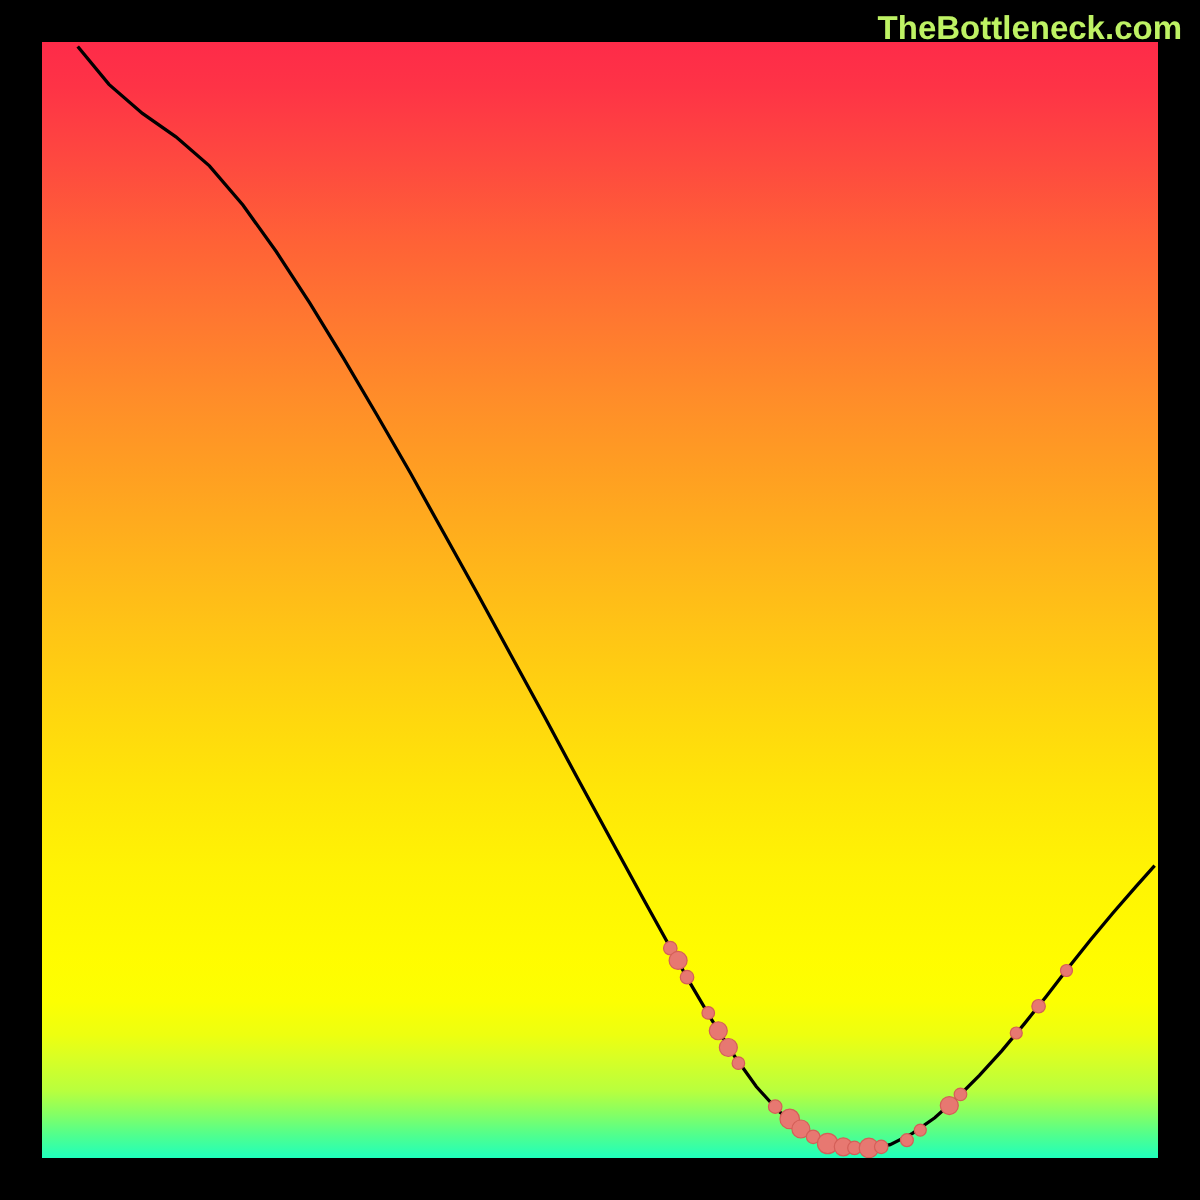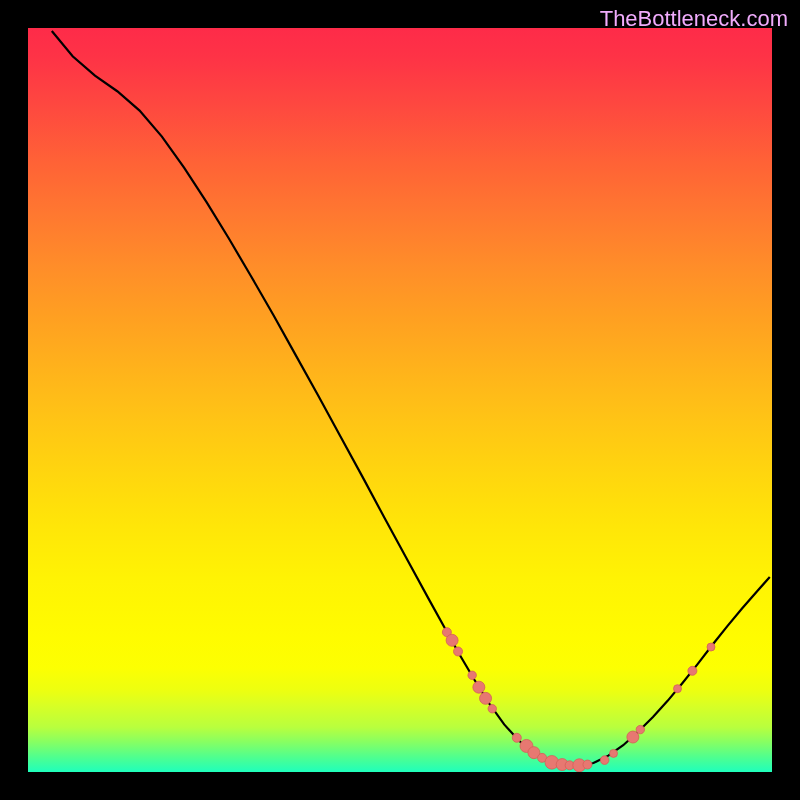--- a/index.html
+++ b/index.html
@@ -1,18 +1,18 @@
 <!DOCTYPE html>
 <html><head>
 <meta charset="utf-8">
 <style>
   * { margin: 0; padding: 0; box-sizing: border-box; }
   html, body { width: 800px; height: 800px; background: #000; overflow: hidden; font-family: Arial, sans-serif; }
   .container { position: relative; width: 800px; height: 800px; background: #000; }
-  .watermark { position: absolute; top: 6px; right: 12px; color: #f0abfc; font-size: 22px; font-weight: 400; z-index: 10; margin-left: 20px; }
+  .watermark { position: absolute; top: 6px; right: 12px; color: #bef264; font-size: 22px; font-weight: 700; z-index: 10; margin-left: 20px; }
   .plot-area { position: absolute; left: 28px; top: 28px; width: 744px; height: 744px; }
   .gradient-bg { position: absolute; left: 0; top: 0; width: 744px; height: 744px;
     background: linear-gradient(to bottom,
       #fe2b49 0%,
       #fe3346 4%,
       #fe4a3f 11%,
       #ff6236 18%,
       #ff7830 25%,
       #ff8d29 32%,
       #ffa021 39%,

